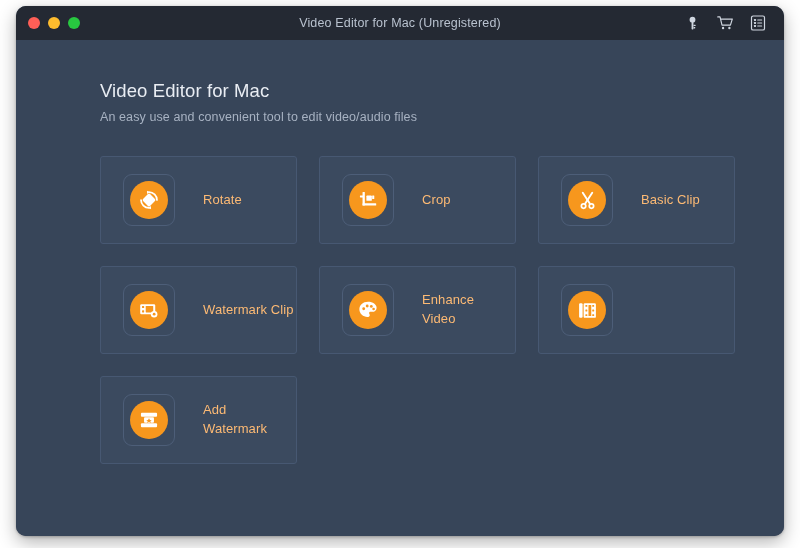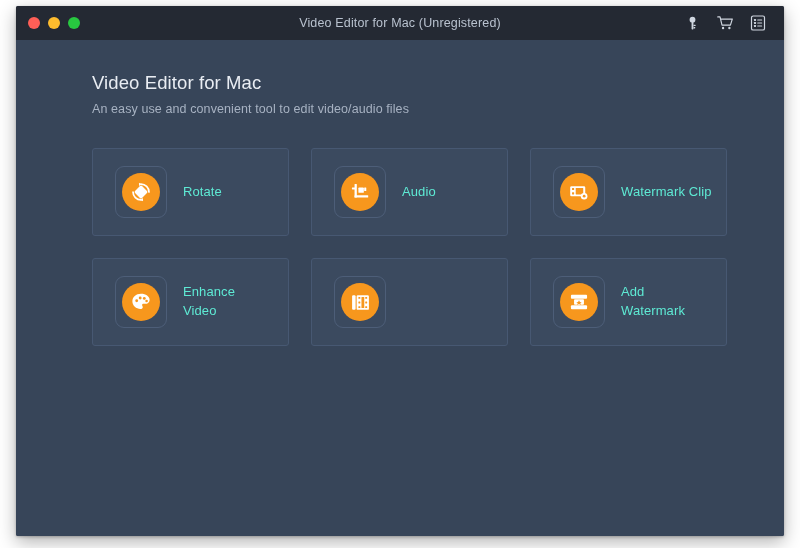--- a/index.html
+++ b/index.html
@@ -15,21 +15,21 @@
     -webkit-font-smoothing: antialiased;
   }
 
   
   .app-window {
     position: absolute;
     left: 16px;
     top: 6px;
     width: 768px;
     height: 530px;
-    border-radius: 2px;
+    border-radius: 10px;
     overflow: hidden;
     background: #374559;
     box-shadow: 0 6px 18px rgba(0,0,0,0.30), 0 1px 3px rgba(0,0,0,0.25);
   }
 
   
   .titlebar {
     position: relative;
     height: 34px;
     background: #242933;
@@ -80,21 +80,21 @@
     justify-content: center;
     color: #cfd6e0;
     cursor: pointer;
   }
   .tb-icon svg { display: block; }
 
   
   .content {
     height: calc(100% - 34px);
     background: #374559;
-    padding: 0;
+    padding: 8px;
     box-sizing: border-box;
   }
 
   .heading-block {
     padding: 32px 0 0 76px;
   }
   .app-heading {
     font-size: 18.5px;
     color: #e9edf3;
     font-weight: normal;
@@ -141,23 +141,23 @@
     height: 38px;
     border-radius: 50%;
     background: #f7971d;
     display: flex;
     align-items: center;
     justify-content: center;
     color: #ffffff;
   }
   .icon-circle svg { display: block; }
   .card-label {
-    margin-left: 16px;
+    margin-left: 28px;
     font-size: 13px;
-    color: #5eead4;
+    color: #fdba74;
     line-height: 1.45;
     white-space: pre-line;
     letter-spacing: 0.1px;
   }
 </style>
 </head>
 <body>
 
 <div class="app-window">
 
@@ -229,24 +229,37 @@
           <span class="icon-circle">
             <svg width="21" height="21" viewBox="0 0 24 24" fill="#ffffff">
               <rect x="5.2" y="2.2" width="2.6" height="15.6" rx="0.5"></rect>
               <rect x="5.2" y="15.2" width="15.6" height="2.6" rx="0.5"></rect>
               <rect x="2.2" y="6.2" width="4.2" height="2.4" rx="0.5"></rect>
               <rect x="16.2" y="6.2" width="2.4" height="4.2" rx="0.5"></rect>
               <rect x="9.6" y="6.2" width="6.2" height="6.2" rx="0.8"></rect>
             </svg>
           </span>
         </span>
-        <span class="card-label">Audio</span>
-      </div>
-
-
+        <span class="card-label">Crop</span>
+      </div>
+
+
+      <div class="card">
+        <span class="icon-tile">
+          <span class="icon-circle">
+            <svg width="21" height="21" viewBox="0 0 24 24" fill="none" stroke="#ffffff" stroke-width="2.2" stroke-linecap="round">
+              <path d="M6.6 3.2 L14.6 15.4"></path>
+              <path d="M17.4 3.2 L9.4 15.4"></path>
+              <circle cx="7.5" cy="18.4" r="2.5" stroke-width="2"></circle>
+              <circle cx="16.5" cy="18.4" r="2.5" stroke-width="2"></circle>
+            </svg>
+          </span>
+        </span>
+        <span class="card-label">Basic Clip</span>
+      </div>
 
       <div class="card">
         <span class="icon-tile">
           <span class="icon-circle">
             <svg width="22" height="22" viewBox="0 0 24 24" fill="#ffffff">
               <rect x="2.4" y="5.6" width="16.4" height="11" rx="1.4"></rect>
               <rect x="4.4" y="7.6" width="2.3" height="2.3" rx="0.4" fill="#f7971d"></rect>
               <rect x="4.4" y="12.3" width="2.3" height="2.3" rx="0.4" fill="#f7971d"></rect>
               <rect x="8.4" y="7.6" width="8.2" height="7" rx="0.6" fill="#f7971d"></rect>
               <circle cx="17.6" cy="16.6" r="3.6"></circle>

